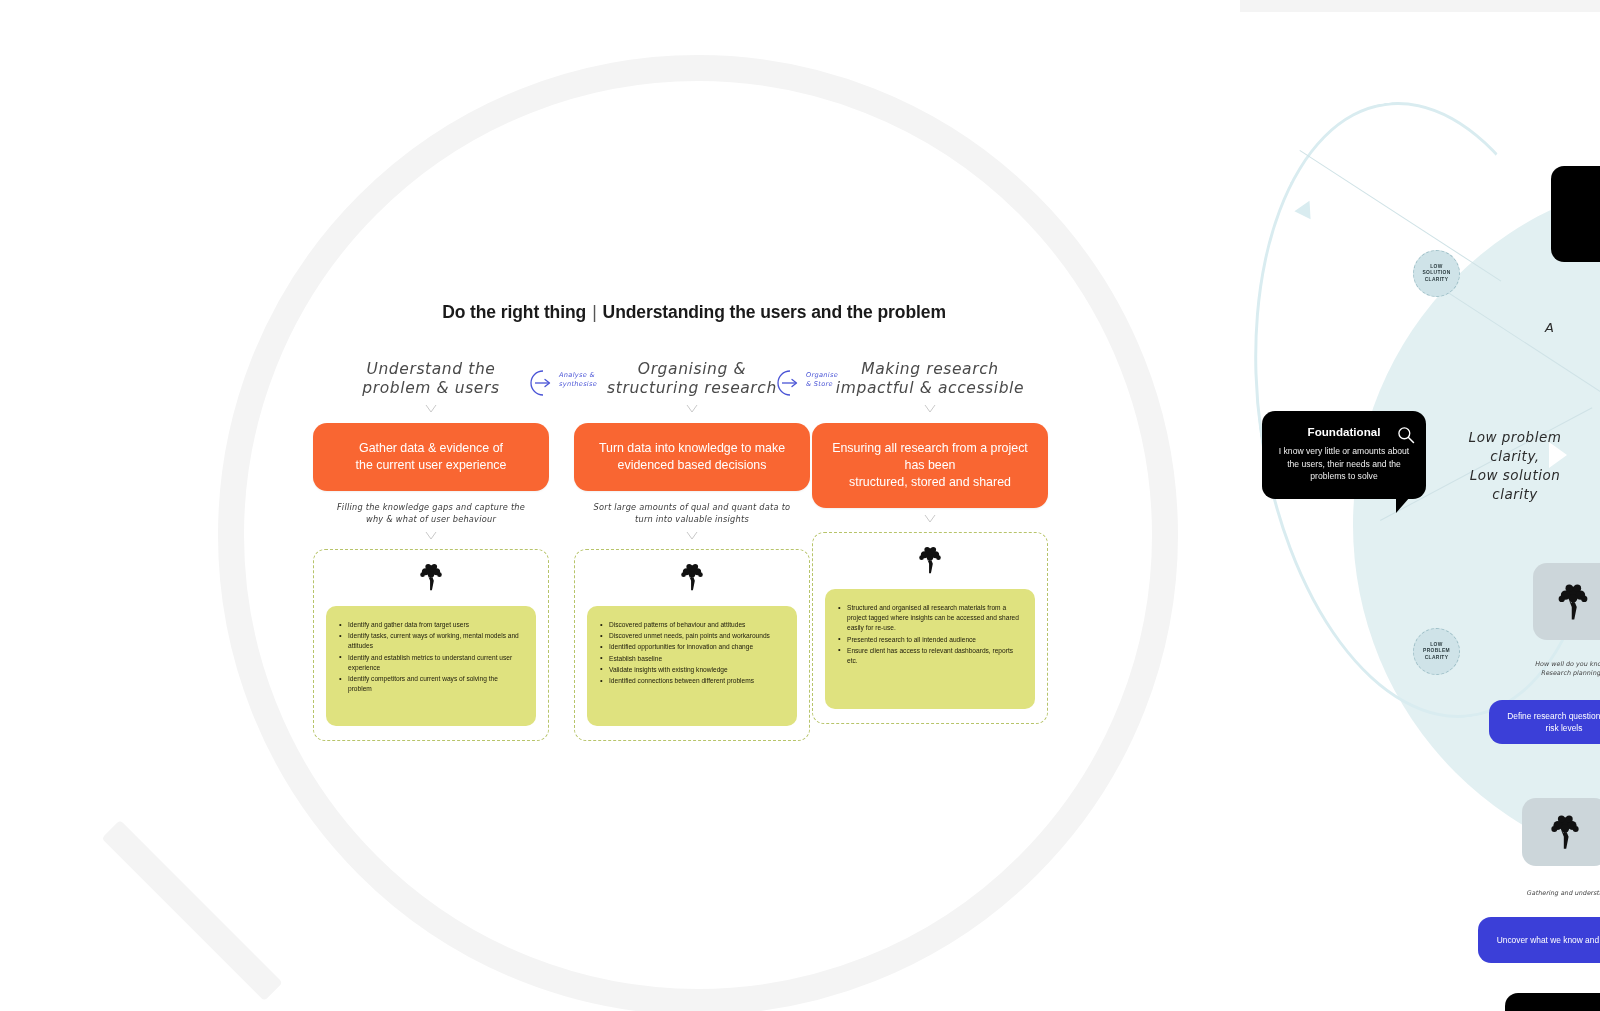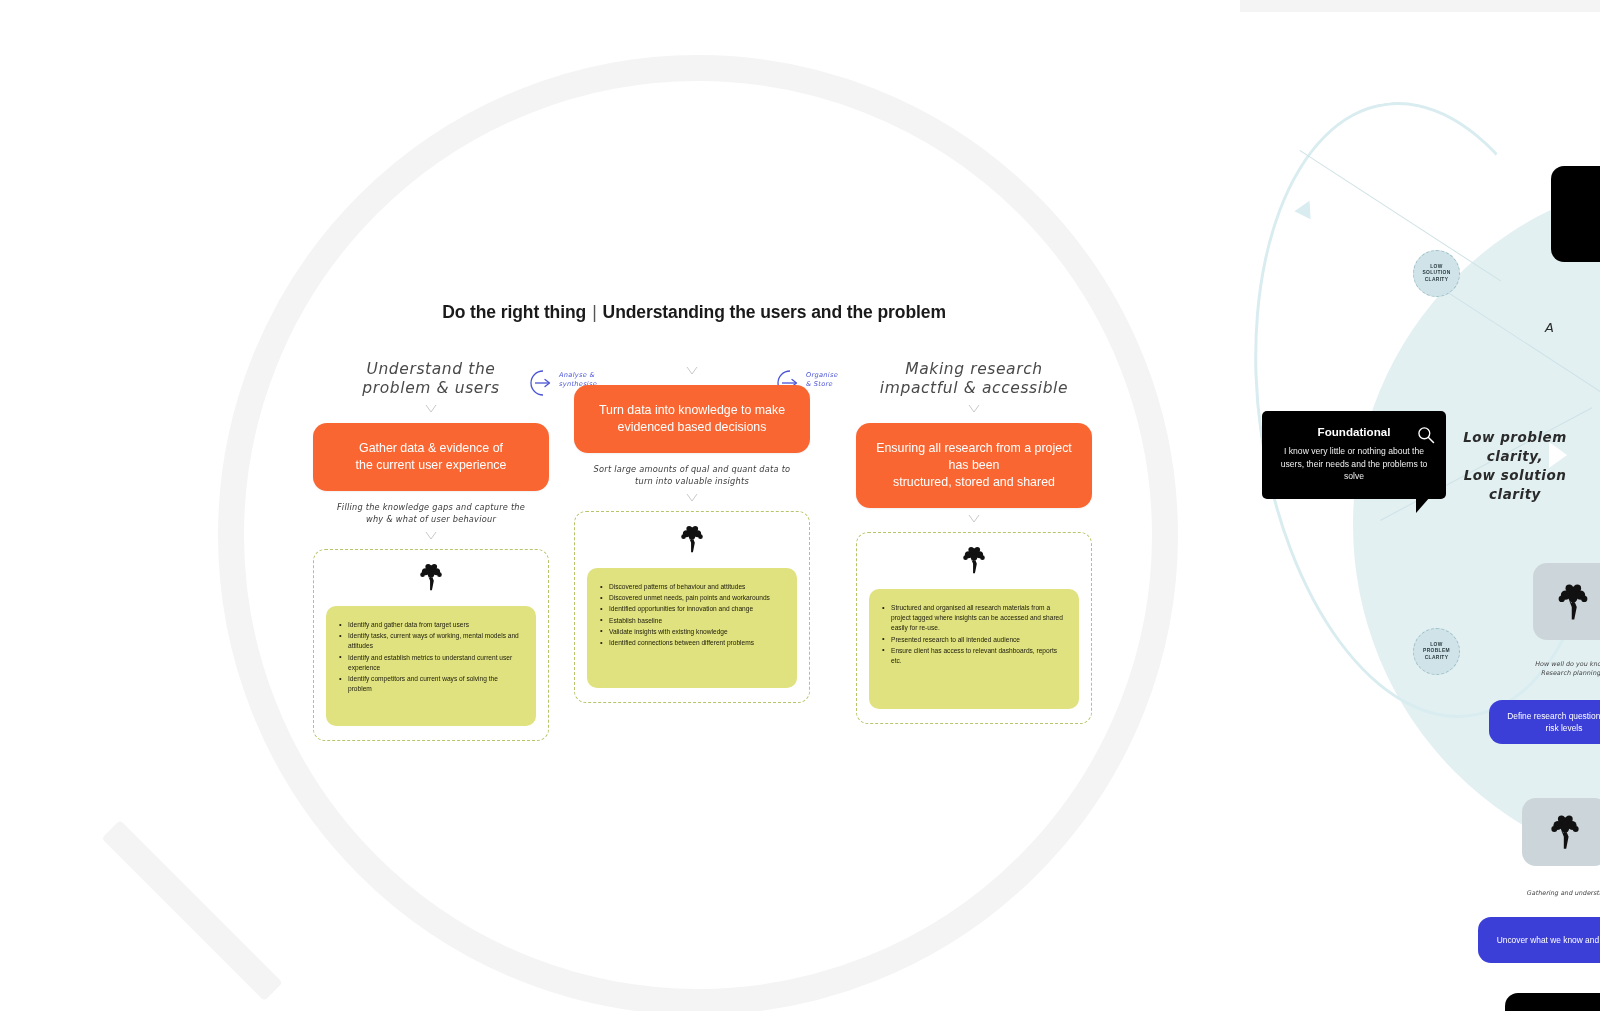--- a/index.html
+++ b/index.html
@@ -34,21 +34,21 @@
     text-align: center;
     font-size: 17.5px; font-weight: bold; color: #1a1a1a;
     letter-spacing: -0.1px;
   }
   .board-title .sep { font-weight: 300; color: #555; padding: 0 6px; }
 
   
   .col { position: absolute; top: 360px; width: 236px; }
   .col-1 { left: 313px; }
   .col-2 { left: 574px; }
-  .col-3 { left: 856px; }
+  .col-3 { left: 812px; }
 
   .col-head {
     font-family: "DejaVu Sans", sans-serif;
     font-style: italic;
     font-size: 15.5px; line-height: 19px;
     color: #4a4a4a; text-align: center;
     letter-spacing: 0.6px;
   }
 
   .tri {
@@ -158,22 +158,22 @@
   }
   .badge-circle span {
     font-size: 4.9px; line-height: 6.6px; font-weight: bold;
     color: #2a3a3e; letter-spacing: .35px;
   }
   .badge-sol { left: 1413px; top: 250px; }
   .badge-prob { left: 1413px; top: 628px; }
 
   .tooltip-dark {
     position: absolute; left: 1262px; top: 411px;
-    width: 184px; padding: 14px 14px 16px;
-    background: #000000; border-radius: 5px;
+    width: 164px; padding: 14px 14px 16px;
+    background: #000000; border-radius: 13px;
     color: #ffffff; text-align: center;
   }
   .tooltip-dark .tt-title { font-size: 11.6px; font-weight: bold; margin-bottom: 7px; }
   .tooltip-dark .tt-body { font-size: 8.6px; line-height: 12.6px; color: #f0f0f0; }
   .tooltip-dark .tt-tail {
     position: absolute; right: 16px; bottom: -14px;
     width: 0; height: 0;
     border-left: 14px solid #000;
     border-bottom: 16px solid transparent;
   }
@@ -185,21 +185,20 @@
   .rt-hand {
     position: absolute;
     font-family: "DejaVu Sans", sans-serif;
     font-style: italic;
     color: #2b2b2b;
   }
   .rt-hand-main {
     left: 1440px; top: 428px; width: 150px;
     font-size: 13.5px; line-height: 19px; text-align: center;
     letter-spacing: .5px;
-    font-weight: bold;
   }
   .rt-hand-sm1 { left: 1496px; top: 660px; width: 150px; font-size: 6.4px; line-height: 9px; text-align: center; color: #444; }
   .rt-hand-sm2 { left: 1494px; top: 889px; width: 160px; font-size: 6.4px; line-height: 9px; text-align: center; color: #444; }
 
   .rt-grey-card {
     position: absolute;
     background: #ccd6da; border-radius: 14px;
     display: flex; align-items: center; justify-content: center;
   }
   .grey-1 { left: 1533px; top: 563px; width: 80px; height: 77px; }
@@ -274,21 +273,21 @@
   </div>
 
   <div class="rt-hand rt-hand-a">A</div>
 
   <div class="tooltip-dark">
     <svg class="tt-magnifier" viewBox="0 0 24 24">
       <circle cx="10" cy="10" r="6.5" fill="none" stroke="#fff" stroke-width="1.6"></circle>
       <line x1="15" y1="15" x2="21" y2="21" stroke="#fff" stroke-width="1.8" stroke-linecap="round"></line>
     </svg>
     <div class="tt-title">Foundational</div>
-    <div class="tt-body">I know very little or nothing about the users, their needs and the problems to solve</div>
+    <div class="tt-body">I know very little or amounts about the users, their needs and the problems to solve</div>
     <div class="tt-tail"></div>
   </div>
 
   <div class="rt-hand rt-hand-main" style="white-space: pre-line;">Low problem
 clarity,
 Low solution
 clarity</div>
   <div class="rt-white-arrow"></div>
 
   <div class="rt-grey-card grey-1">
@@ -388,20 +387,22 @@
           <li>Identify and gather data from target users</li>
           <li>Identify tasks, current ways of working, mental models and attitudes</li>
           <li>Identify and establish metrics to understand current user experience</li>
           <li>Identify competitors and current ways of solving the problem</li>
         </ul>
       </div>
     </div>
   </div>
 
   <div class="col col-2">
+    <div class="col-head" style="white-space: pre-line;">Organising &amp;
+structuring research</div>
     <svg class="tri" viewBox="0 0 12 9">
       <path d="M1 1 L6 8 L11 1" fill="none" stroke="#c9c9c9" stroke-width="1"></path>
     </svg>
     <div class="orange-card" style="white-space: pre-line;">Turn data into knowledge to make
 evidenced based decisions</div>
     <div class="hand-note" style="white-space: pre-line;">Sort large amounts of qual and quant data to
 turn into valuable insights</div>
     <svg class="tri" viewBox="0 0 12 9">
       <path d="M1 1 L6 8 L11 1" fill="none" stroke="#c9c9c9" stroke-width="1"></path>
     </svg>

